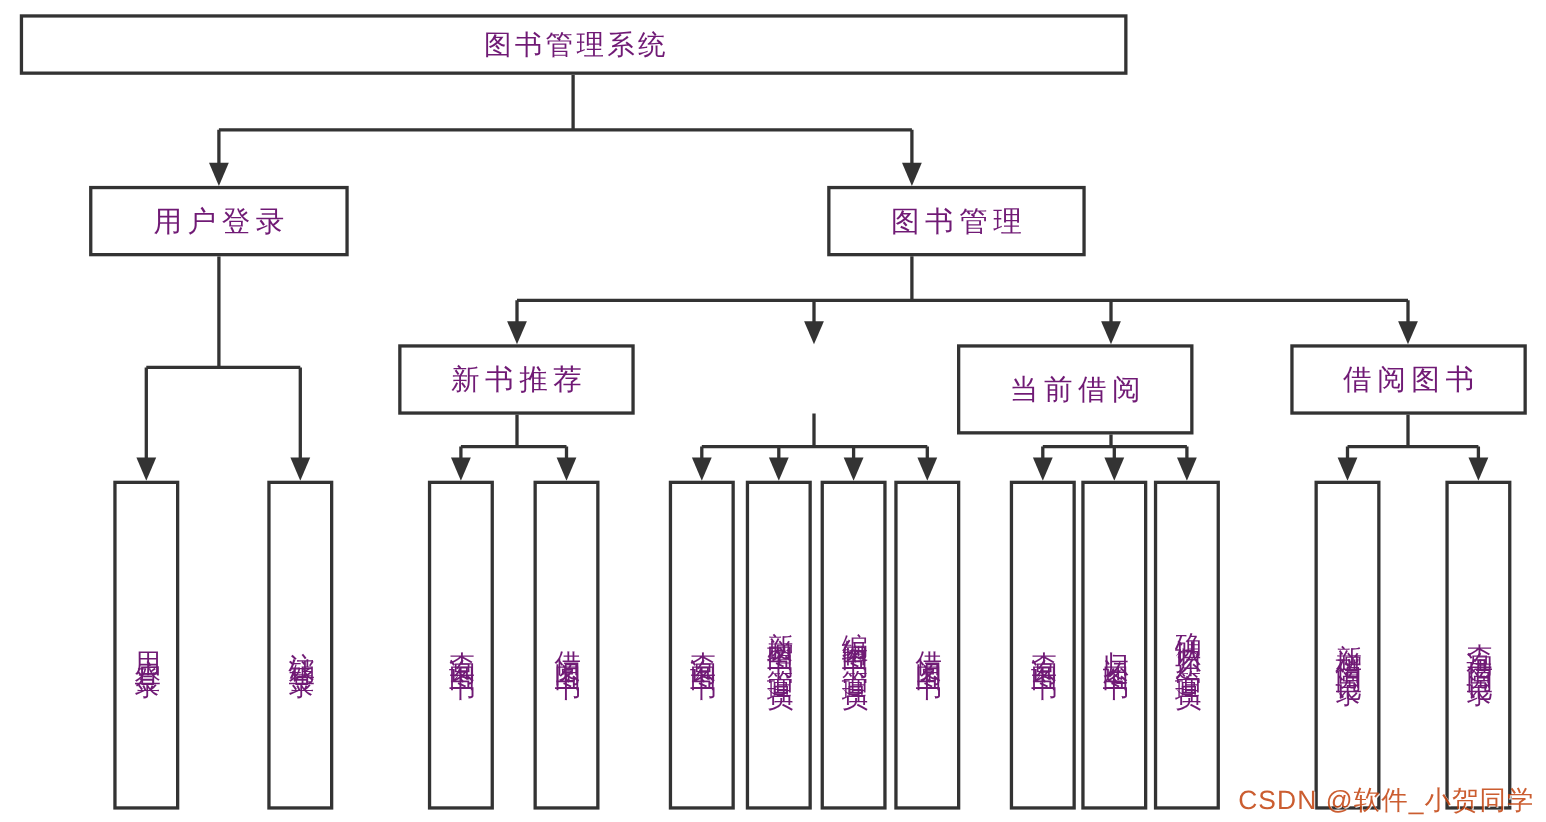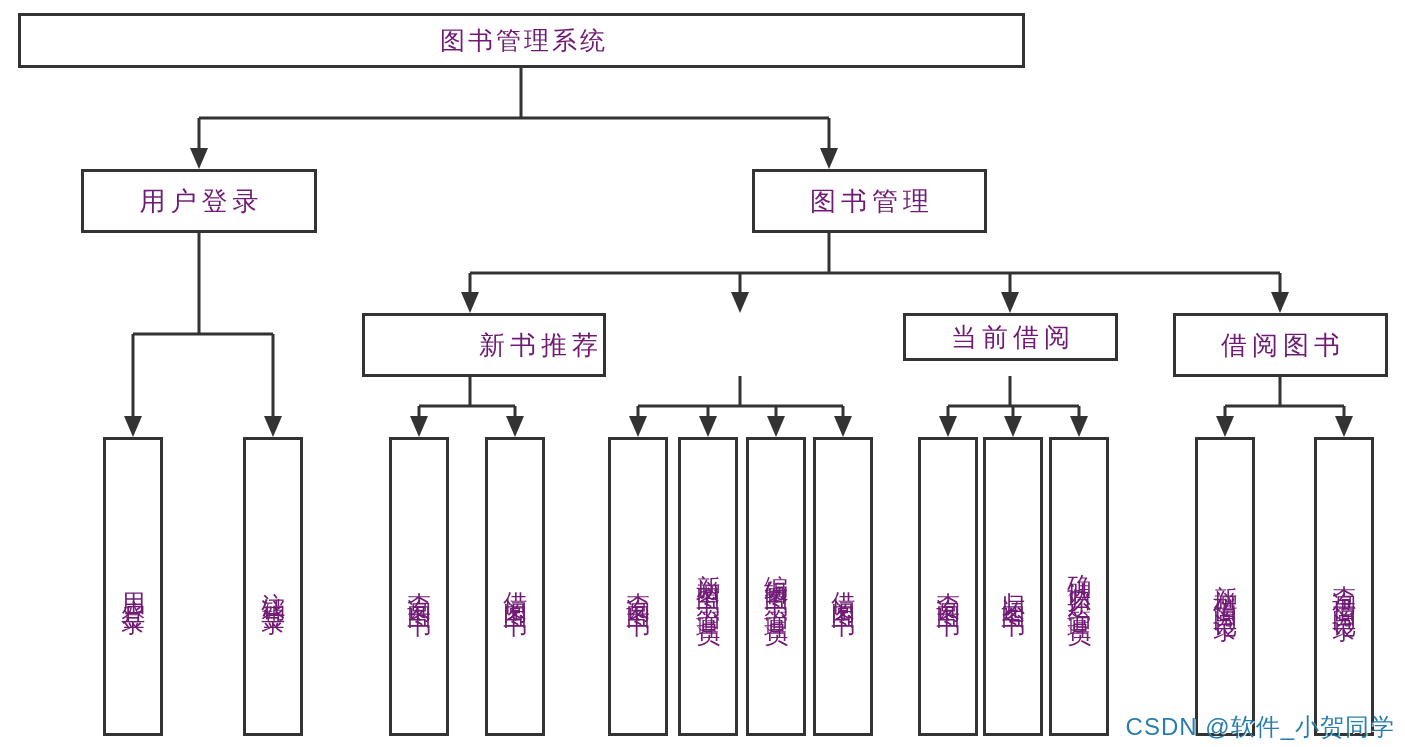--- a/index.html
+++ b/index.html
@@ -26,21 +26,21 @@
     writing-mode:vertical-rl;
     font-size:24px;
     letter-spacing:7px;
     line-height:1.1;
     white-space:nowrap;
   }
   .watermark{
     position:absolute;
     right:10px;bottom:4px;
     font-size:24px;
-    color:#0369a1;
+    color:#c2410c;
     letter-spacing:1px;
     text-shadow:1px 1px 0 #ffffff;
     z-index:5;
     opacity:.85;
     white-space:nowrap;
   }
 </style>
 </head>
 <body>
 
@@ -92,24 +92,24 @@
     <span class="h-label">图书管理系统</span>
   </div>
 
   <div class="node" style="left:81px;top:169px;width:236px;height:64px;">
     <span class="h-label">用户登录</span>
   </div>
   <div class="node" style="left:712px;top:169px;width:235px;height:64px;margin-left:40px;">
     <span class="h-label">图书管理</span>
   </div>
 
-  <div class="node" style="left:362px;top:313px;width:244px;height:64px;justify-content:flex-end;">
+  <div class="node" style="left:362px;top:313px;width:215px;height:64px;">
     <span class="h-label">新书推荐</span>
   </div>
-  <div class="node" style="left:903px;top:313px;width:215px;height:48px;font-family:Liberation Serif, serif;">
+  <div class="node" style="left:870px;top:313px;width:215px;height:82px;font-family:Liberation Serif, serif;">
     <span class="h-label">当前借阅</span>
   </div>
   <div class="node" style="left:1173px;top:313px;width:215px;height:64px;">
     <span class="h-label">借阅图书</span>
   </div>
 
   <div class="node v-node" style="left:103px;top:437px;width:60px;height:299px;">
     <span class="v-label">用户登录</span>
   </div>
   <div class="node v-node" style="left:243px;top:437px;width:60px;height:299px;">

